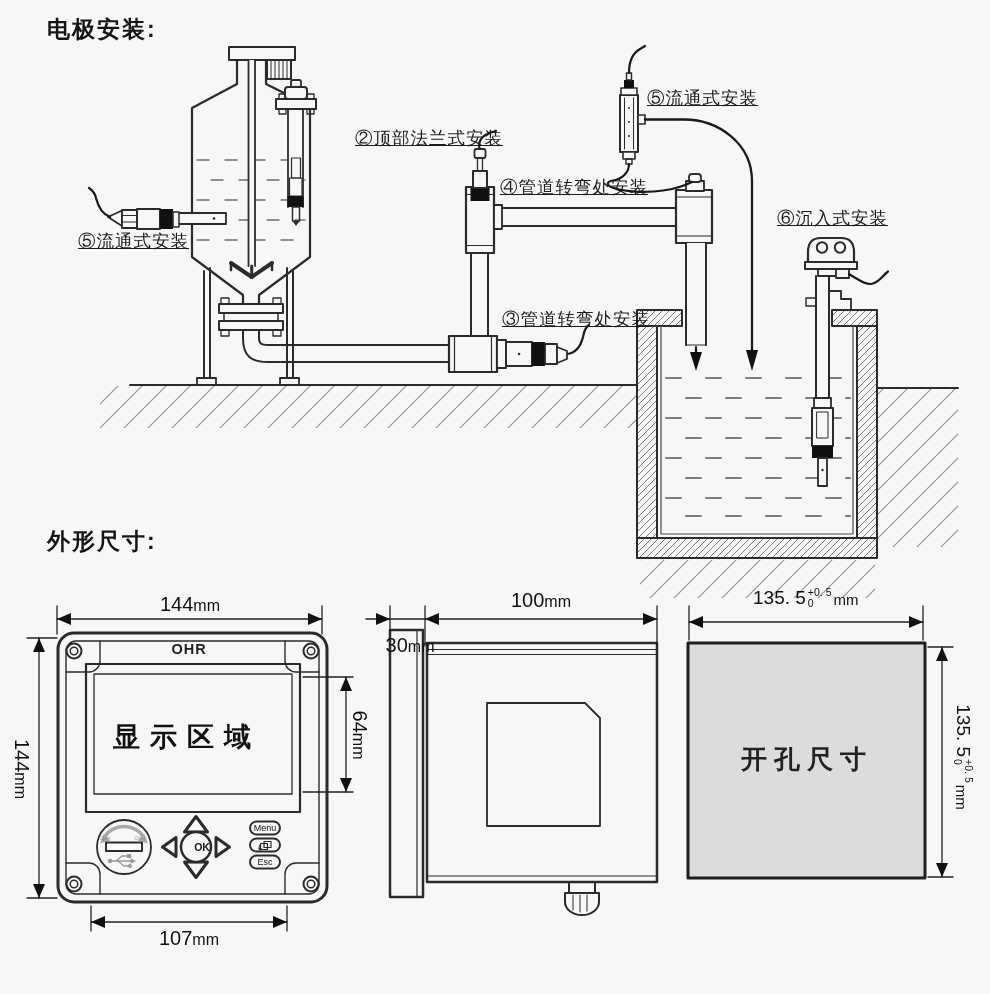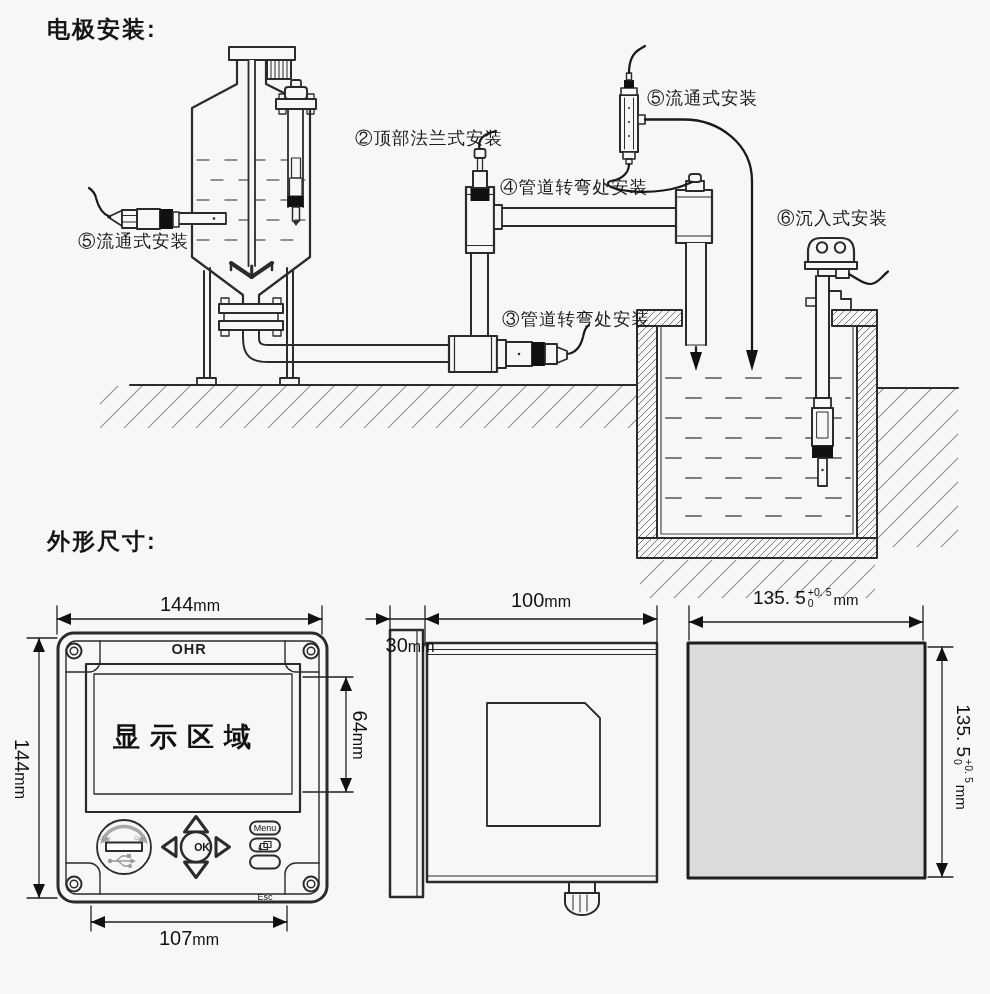--- a/index.html
+++ b/index.html
@@ -1,21 +1,21 @@
 <!DOCTYPE html>
 <html><head>
 <meta charset="utf-8">
 <style>
   html,body{margin:0;padding:0;background:#f7f7f7;}
   #stage{position:relative;width:990px;height:994px;background:#f7f7f7;overflow:hidden;
          font-family:"Liberation Sans", sans-serif;color:#1f1f1f;padding-left:37px;}
   #art{position:absolute;left:0;top:0;}
   .ovl{position:absolute;white-space:nowrap;}
   .sec-title{font-size:23px;font-weight:700;letter-spacing:2px;color:#151515;}
-  .calllbl{font-size:17.5px;font-weight:500;color:#1b1b1b;letter-spacing:1px;}
+  .calllbl{font-size:17.5px;font-weight:500;color:#1b1b1b;letter-spacing:1px;text-decoration:underline;}
   .dim{font-size:20px;color:#111;text-align:center;line-height:22px;}
   .dim .du{font-size:16px;}
   .rot90{transform:rotate(90deg);transform-origin:center center;}
   .tolwrap{display:flex;align-items:center;justify-content:flex-start;font-size:19px;color:#111;line-height:20px;}
   .tolwrap .tol{display:flex;flex-direction:column;font-size:10.5px;line-height:11px;margin:0 2px 0 2px;text-align:left;}
   .tolwrap .du2{font-size:15px;margin-top:4px;}
   .brand{font-size:14.5px;font-weight:800;letter-spacing:1px;color:#241f1e;text-align:center;}
   .screenlbl{font-family:"Liberation Serif", serif;font-size:27px;font-weight:600;letter-spacing:10px;color:#111;text-align:center;}
   .cutoutlbl{font-family:"Liberation Serif", serif;font-size:26px;font-weight:700;letter-spacing:7px;color:#222;text-align:center;}
   .keytxt{font-size:9px;color:#111;text-align:center;line-height:11px;}
@@ -370,21 +370,21 @@
 
 <div class="ovl sec-title" style="left:47px;top:526px;">外形尺寸:</div>
 
 <div class="ovl dim" style="left:145px;top:593px;width:90px;"><span>144</span><span class="du">mm</span></div>
 <div class="ovl dim rot90" style="left:-24px;top:757px;width:90px;"><span>144</span><span class="du">mm</span></div>
 <div class="ovl dim rot90" style="left:314px;top:723px;width:90px;"><span>64</span><span class="du">mm</span></div>
 <div class="ovl dim" style="left:144px;top:927px;width:90px;text-align:center;"><span>107</span><span class="du">mm</span></div>
 <div class="ovl brand" style="left:169px;top:641px;width:40px;">OHR</div>
 <div class="ovl screenlbl" style="left:96px;top:719px;width:158px;margin-left:12px;">显示区域</div>
 <div class="ovl keytxt" style="left:250px;top:823px;width:30px;">Menu</div>
-<div class="ovl keytxt" style="left:250px;top:892px;width:30px;">Esc</div>
+<div class="ovl keytxt" style="left:250px;top:857px;width:30px;">Esc</div>
 <div class="ovl oktxt" style="left:184px;top:841px;width:36px;">OK</div>
 <div class="ovl usbtxt" style="left:95px;top:836px;width:20px;">Open</div>
 <div class="ovl usbtxt" style="left:128px;top:836px;width:24px;">Close</div>
 
 <div class="ovl dim" style="left:370px;top:590px;width:80px;margin-top:44px;"><span>30</span><span class="du">mm</span></div>
 <div class="ovl dim" style="left:501px;top:589px;width:80px;"><span>100</span><span class="du">mm</span></div>
 
 <div class="ovl tolwrap" style="left:753px;top:586px;">
   <span>135. 5</span>
   <span class="tol">
@@ -394,14 +394,15 @@
   <span class="du2">mm</span>
 </div>
 <div class="ovl tolwrap rot90" style="left:898px;top:745px;width:130px;justify-content:center;">
   <span>135. 5</span>
   <span class="tol">
         <span>+0. 5</span>
         <span>0</span>
       </span>
   <span class="du2">mm</span>
 </div>
+<div class="ovl cutoutlbl" style="left:712px;top:742px;width:190px;">开孔尺寸</div>
 
 </div>
 
 </body></html>

